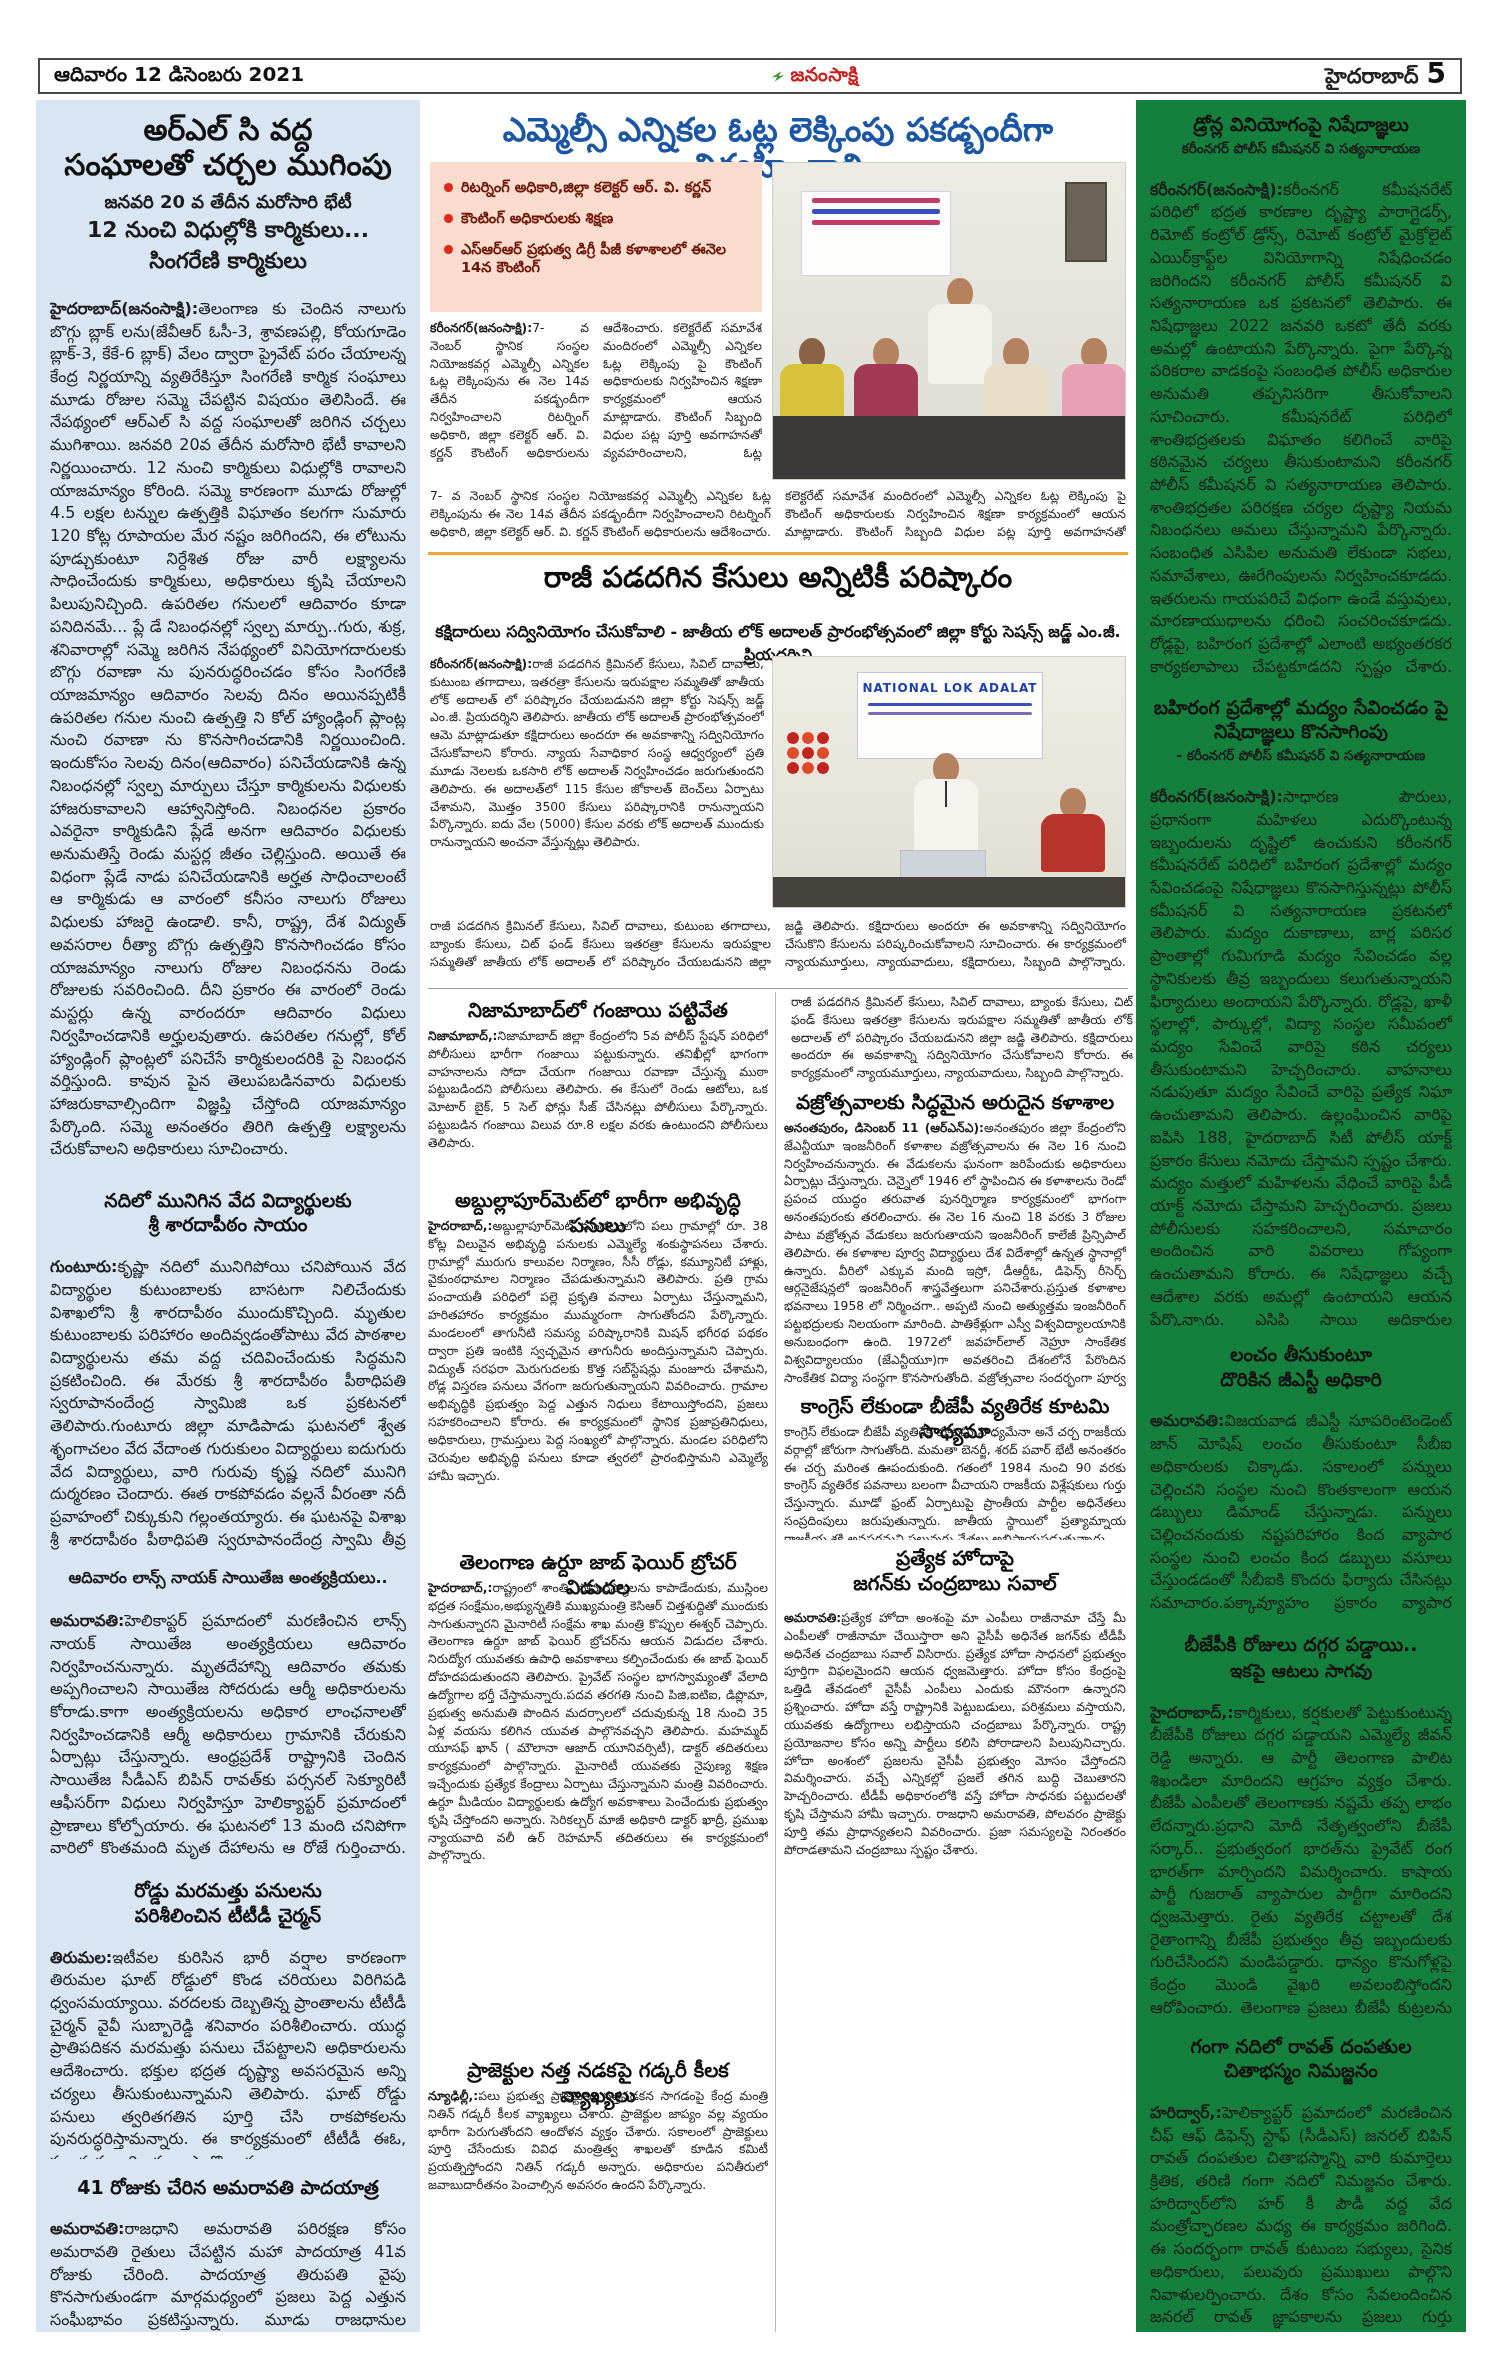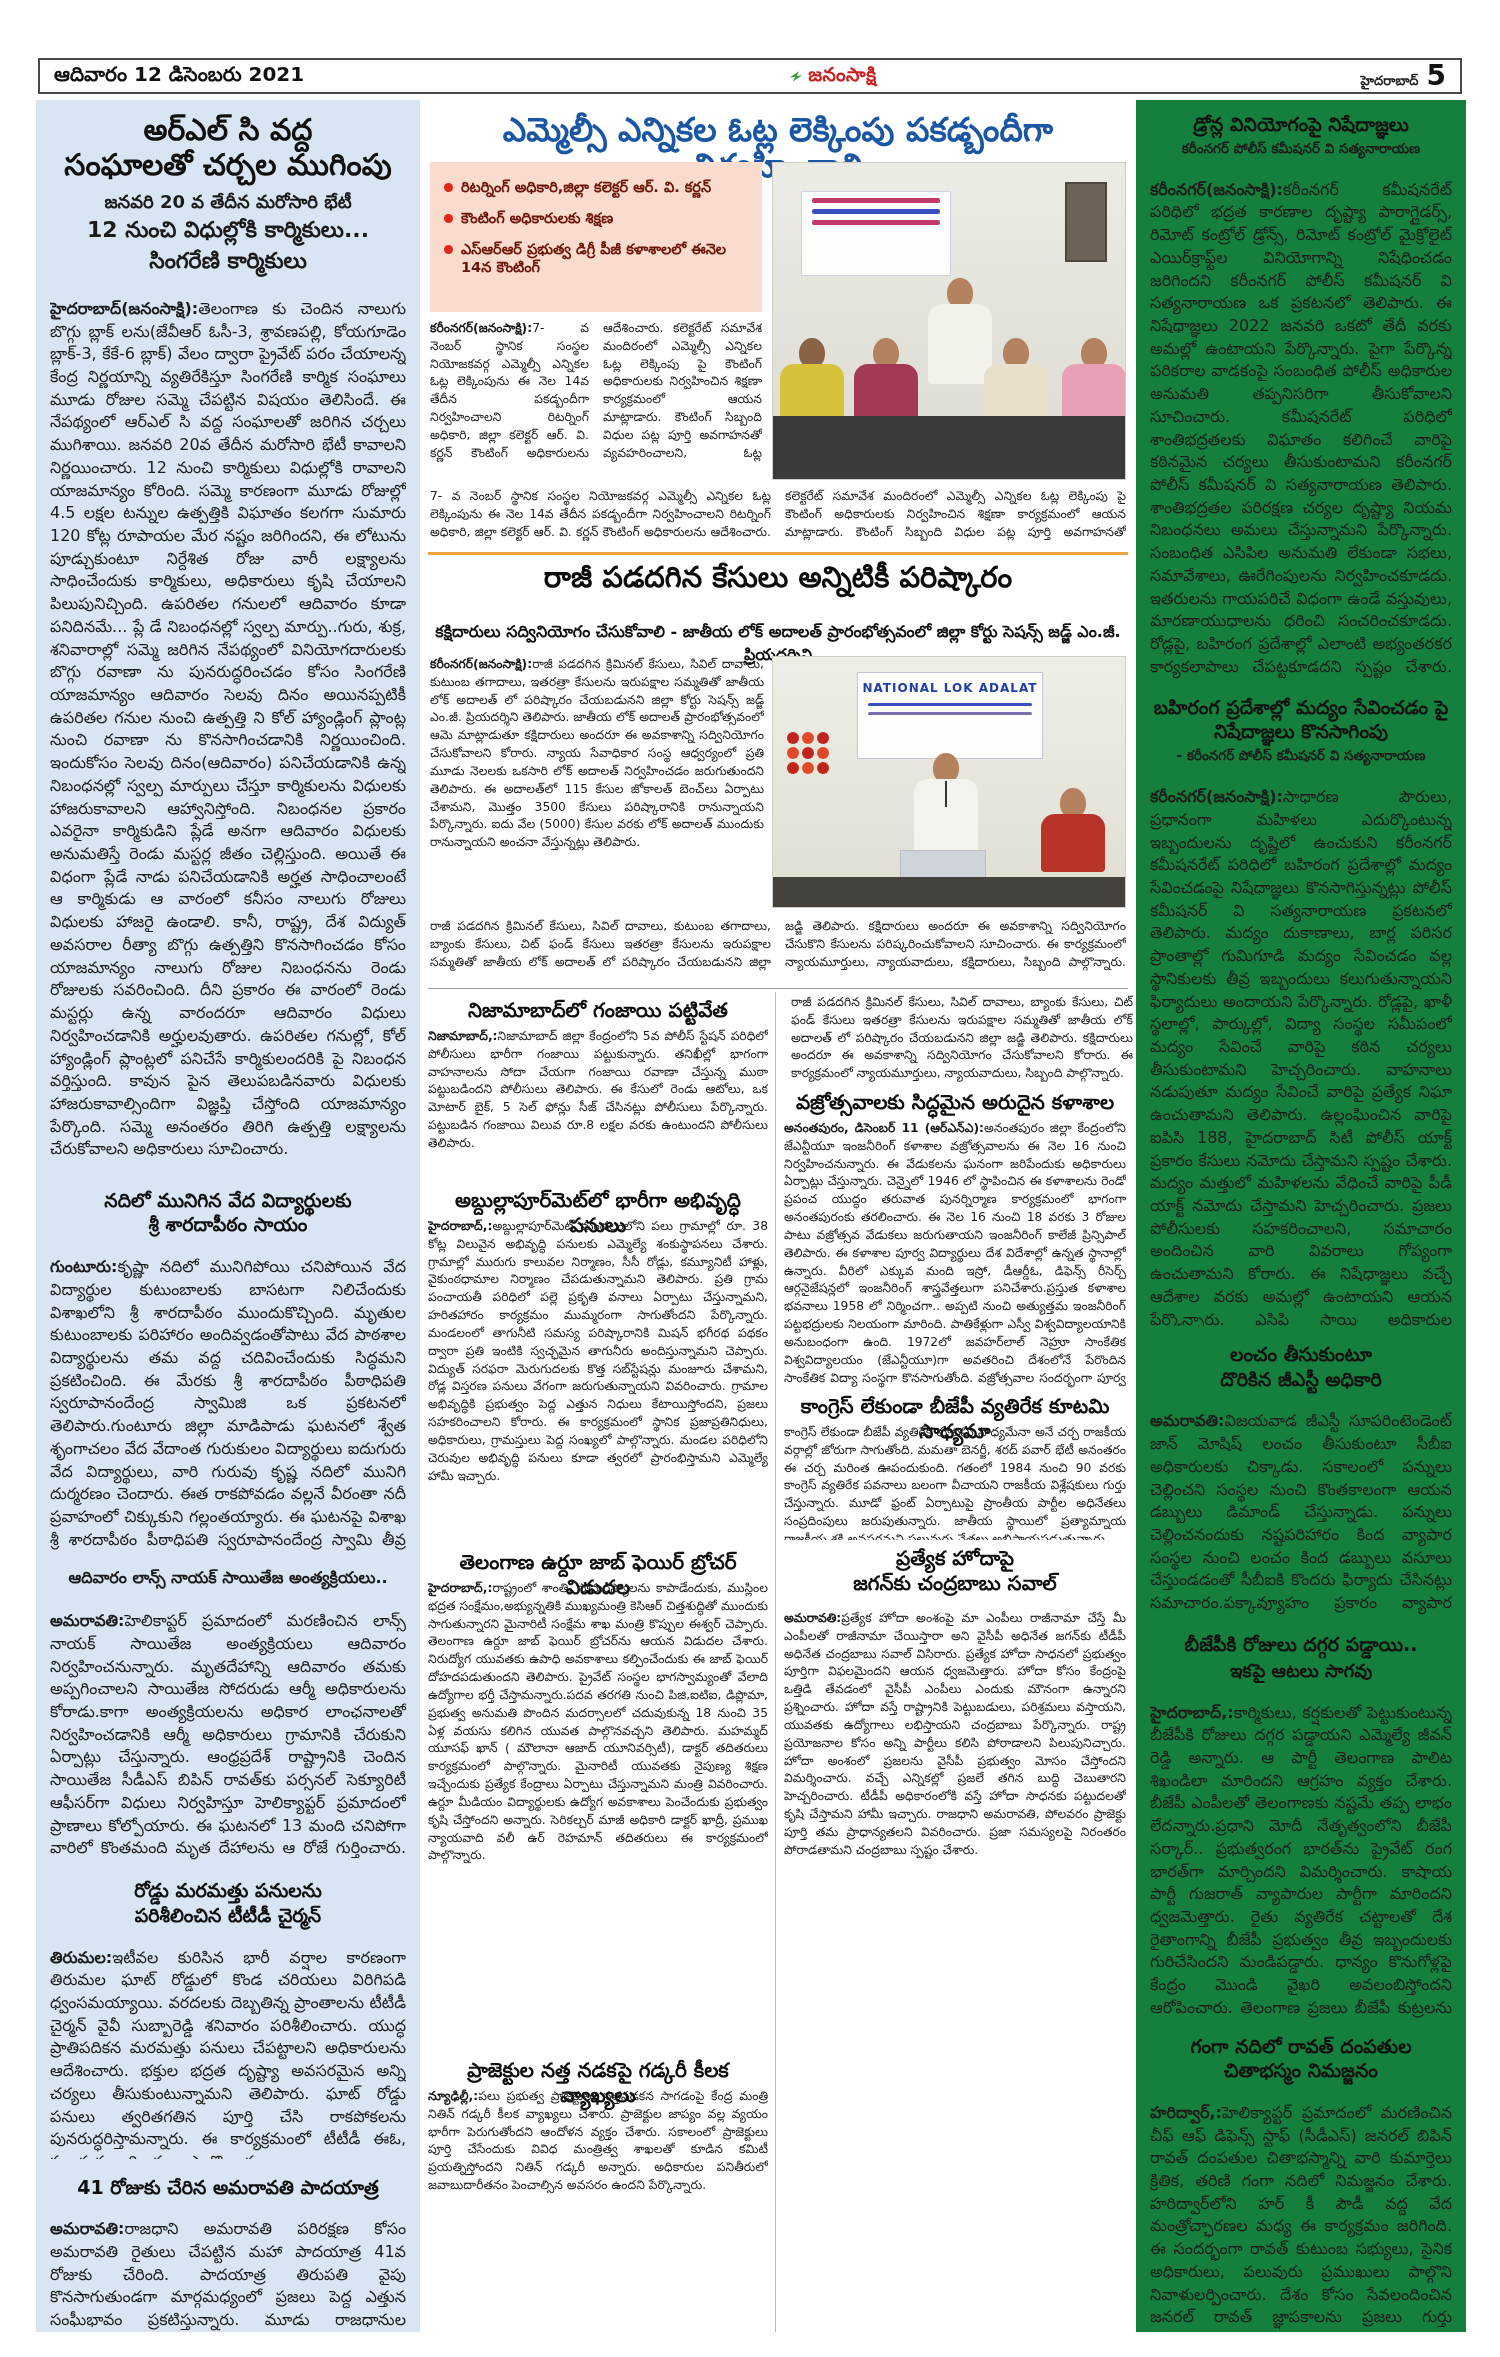--- a/index.html
+++ b/index.html
@@ -8,21 +8,21 @@
 
   
   .hdr{position:absolute;left:38px;top:58px;width:1424px;height:36px;
        border:2px solid #4a4a4a;display:flex;align-items:center;
        justify-content:space-between;padding:0 14px;box-sizing:border-box;background:#fff;}
   .hdr-date{font-size:20px;font-weight:bold;color:#111;}
   .hdr-logo{display:flex;align-items:center;gap:4px;}
   .hdr-logo .leaf{width:16px;height:16px;}
   .hdr-logo .brand{font-size:19px;font-weight:bold;color:#c81f1f;letter-spacing:.5px;}
   .hdr-right{display:flex;align-items:baseline;gap:8px;}
-  .hdr-city{font-size:13px;font-weight:bold;color:#222;}
+  .hdr-city{font-size:21px;font-weight:bold;color:#222;}
   .hdr-page{font-size:28px;font-weight:bold;color:#111;line-height:1;}
 
   
   .panel{position:absolute;top:100px;height:2232px;box-sizing:border-box;padding:12px 14px;overflow:hidden;}
   #leftPanel{left:36px;width:384px;background:#d9e5f2;}
   #rightPanel{left:1136px;width:330px;background:#15803d;}
 
   .h-main{font-size:30px;line-height:1.18;font-weight:bold;text-align:center;color:#101010;}
   .h-sub1{font-size:18px;font-weight:bold;text-align:center;margin-top:8px;}
   .h-sub2{font-size:22px;font-weight:bold;text-align:center;margin-top:0;}

